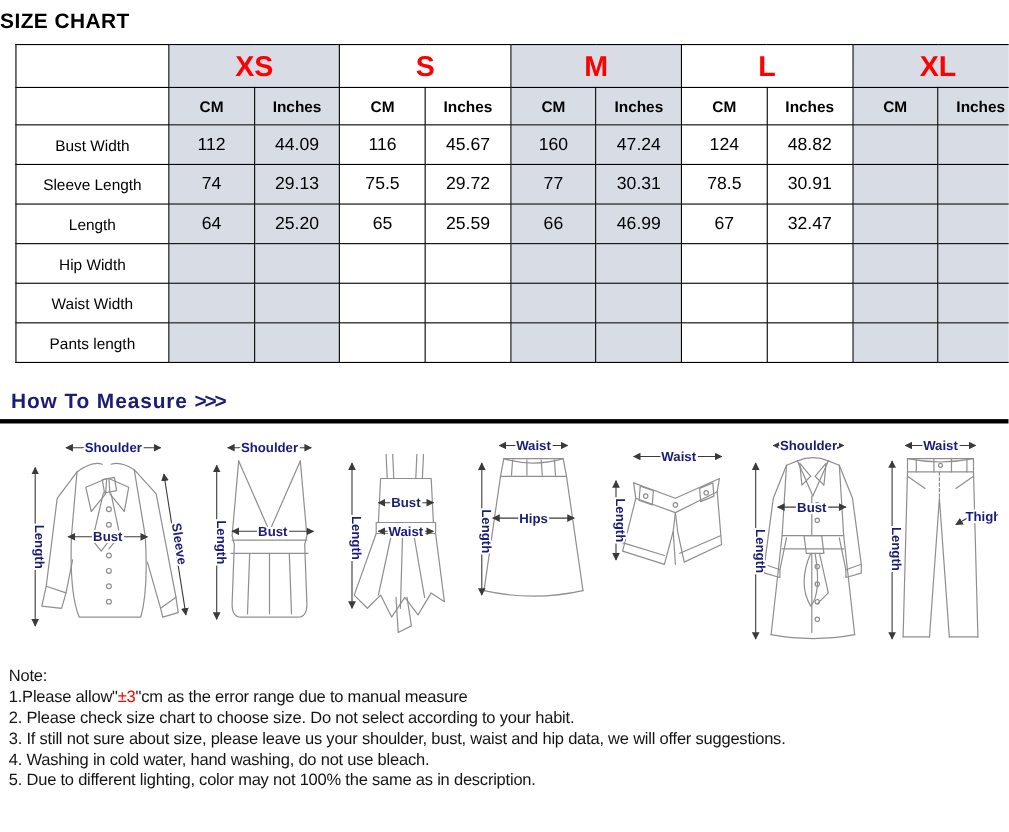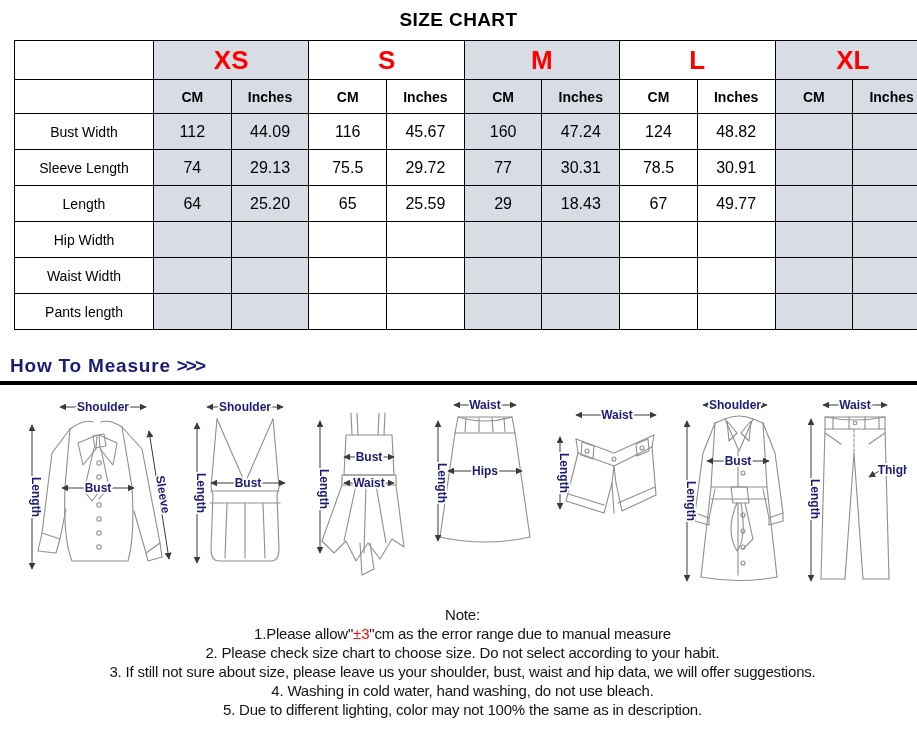--- a/index.html
+++ b/index.html
@@ -1,21 +1,21 @@
 <!DOCTYPE html>
 <html><head>
 <meta charset="utf-8">
 <style>
   html,body{margin:0;padding:0;}
   body{
     width:917px;height:756px;background:#ffffff;color:#000;
     font-family:"Liberation Sans",sans-serif;overflow:hidden;position:relative;
   }
   .title{
-    text-align:center;font-size:19px;font-weight:bold;
+    text-align:left;font-size:19px;font-weight:bold;
     margin:9px 0 9px 0;letter-spacing:.4px;
   }
   table.size-table{border-collapse:collapse;width:917px;table-layout:fixed;margin-left:14px;}
   table.size-table td{
     border:1px solid #000;text-align:center;vertical-align:middle;
     padding:0;white-space:nowrap;overflow:hidden;
   }
   col.c-label{width:139px;}
   tr.r-sizes td{height:38px;font-size:26px;font-weight:bold;color:#ff0000;}
   tr.r-units td{height:33px;font-size:14px;font-weight:bold;text-align:center;}
@@ -36,21 +36,21 @@
   svg .m line{stroke:#3a3a3a;stroke-width:1;}
   svg .g path,svg .g circle,svg .g line{
     stroke:#8f8f8f;fill:none;stroke-width:1.1;
     stroke-linejoin:round;stroke-linecap:round;
   }
   svg text{
     font-family:"Liberation Sans",sans-serif;font-size:12px;font-weight:bold;
     fill:#1b1b78;paint-order:stroke;stroke:#ffffff;stroke-width:3.5px;
     text-anchor:middle;
   }
-  .notes{margin:12px 0 0 8px;font-size:15px;line-height:19px;color:#141414;letter-spacing:-0.2px;text-align:center;}
+  .notes{margin:12px 0 0 8px;font-size:15px;line-height:19px;color:#141414;letter-spacing:-0.2px;}
   .notes .red{color:#ff0000;}
 </style>
 </head>
 <body>
 
 <svg width="0" height="0" style="position:absolute">
   <defs>
     <marker id="ah" viewBox="0 0 10 10" refX="9" refY="5" markerWidth="7" markerHeight="7" orient="auto-start-reverse">
       <path d="M0,0 L10,5 L0,10 z" fill="#3a3a3a"></path>
     </marker>
@@ -120,24 +120,24 @@
     <td>30.91</td>
     <td class="sh"></td>
     <td class="sh"></td>
   </tr>
   <tr class="r-data">
     <td class="lbl">Length</td>
     <td class="sh">64</td>
     <td class="sh">25.20</td>
     <td>65</td>
     <td>25.59</td>
-    <td class="sh">29</td>
-    <td class="sh">18.43</td>
+    <td class="sh">66</td>
+    <td class="sh">46.99</td>
     <td>67</td>
-    <td>49.77</td>
+    <td>32.47</td>
     <td class="sh"></td>
     <td class="sh"></td>
   </tr>
   <tr class="r-data">
     <td class="lbl">Hip Width</td>
     <td class="sh"></td>
     <td class="sh"></td>
     <td></td>
     <td></td>
     <td class="sh"></td>

